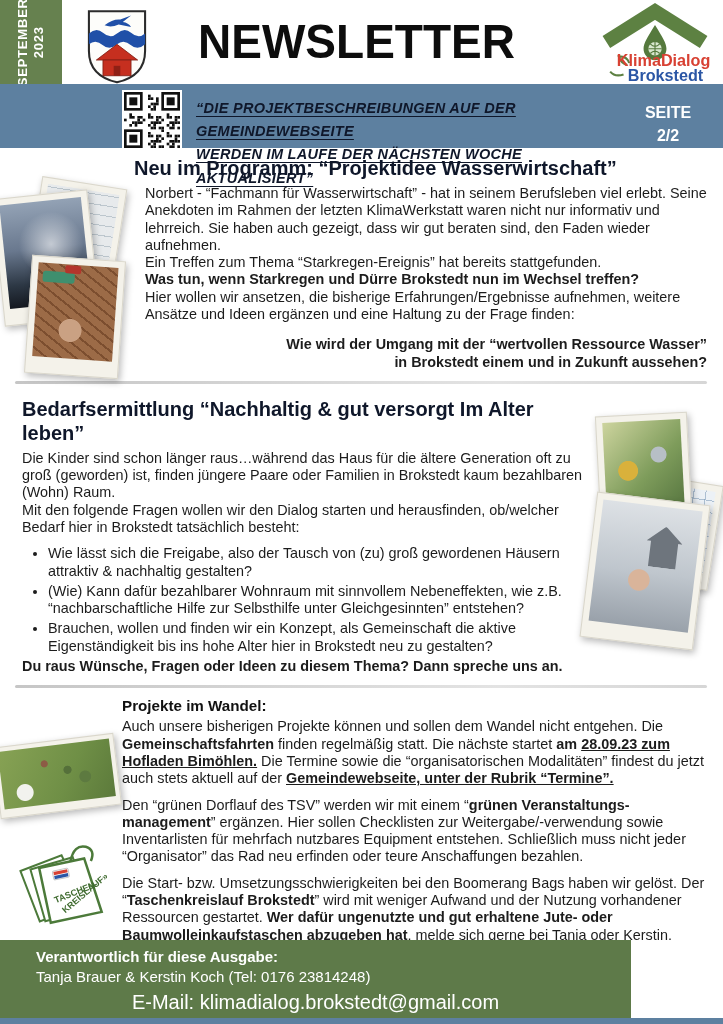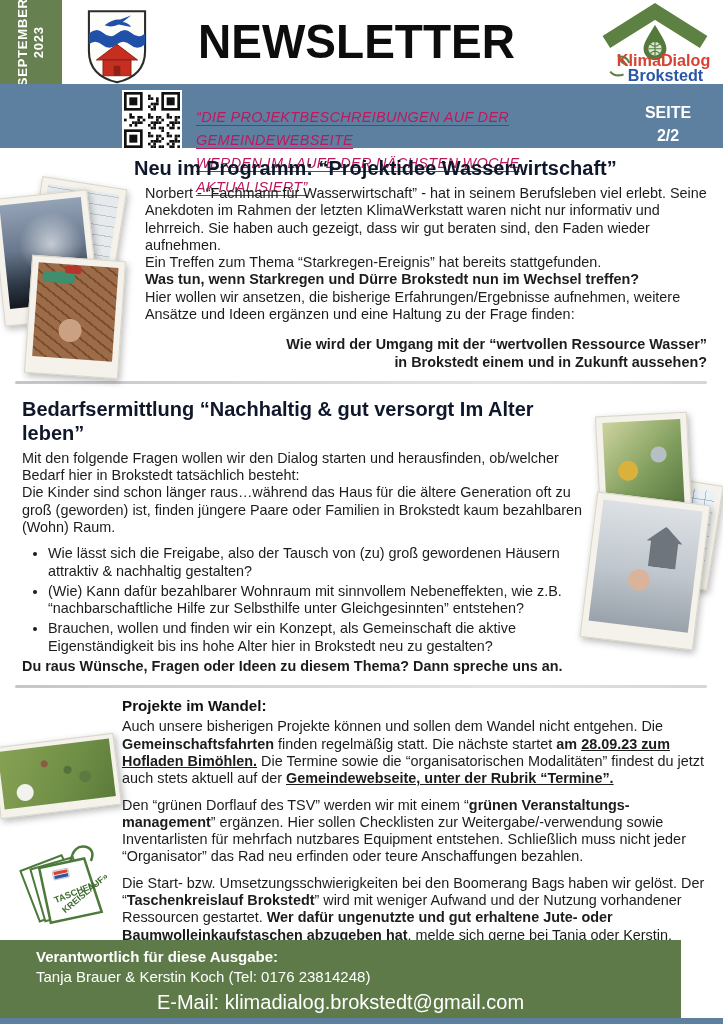--- a/index.html
+++ b/index.html
@@ -12,22 +12,22 @@
   .date-inner{transform:rotate(-90deg);color:#fff;font-weight:bold;font-size:13px;
               line-height:1.25;letter-spacing:.8px;text-align:center;white-space:nowrap;}
   .crest{position:absolute;left:82px;top:8px;width:70px;height:76px;}
   .title{position:absolute;left:160px;right:170px;top:14px;text-align:center;
          font-size:46px;font-weight:800;color:#0d0d0d;transform:scaleY(1.04);letter-spacing:0;}
   .logo{position:absolute;right:6px;top:2px;width:124px;height:82px;}
 
   
   .bluebar{position:absolute;left:0;top:84px;width:723px;height:64px;background:#5d80a0;}
   .qr{position:absolute;left:122px;top:90px;width:60px;height:60px;background:#fff;padding:2px;box-sizing:border-box;}
-  .notice{position:absolute;left:196px;top:106px;width:410px;color:#be185d;font-style:italic;
-          font-weight:400;font-size:14.5px;line-height:1.6;letter-spacing:.3px;}
+  .notice{position:absolute;left:196px;top:97px;width:410px;color:#0f172a;font-style:italic;
+          font-weight:700;font-size:14.5px;line-height:1.6;letter-spacing:.3px;}
   .notice span{display:block;text-decoration:underline;text-underline-offset:3px;}
   .seite{position:absolute;left:632px;top:101px;width:72px;text-align:center;color:#fff;
          font-weight:bold;font-size:16px;line-height:1.45;}
 
   
   .content{position:absolute;left:0;top:148px;width:723px;font-size:14.4px;line-height:1.2;}
   .content p{margin:0;}
   h2{font-size:20px;font-weight:bold;margin:0 0 5px 0;color:#0f172a;}
   h3{font-size:15.2px;font-weight:bold;margin:0 0 3px 0;color:#111;}
   .b{font-weight:bold;} .u{text-decoration:underline;}
@@ -75,21 +75,21 @@
 
   .p-aerial{left:-4px;top:592px;width:122px;height:72px;transform:rotate(-7deg);padding:4px 4px 8px 4px;z-index:1;}
   .p-aerial .ph{background:radial-gradient(circle at 20% 75%,#f2f2ee 8%,rgba(0,0,0,0) 9%),
                 radial-gradient(circle at 60% 45%,#55703a 5%,rgba(0,0,0,0) 6%),
                 radial-gradient(circle at 75% 60%,#5d7a40 6%,rgba(0,0,0,0) 7%),
                 radial-gradient(circle at 40% 30%,#8c5b45 4%,rgba(0,0,0,0) 5%),
                 linear-gradient(120deg,#87a254 0%,#6f8f46 60%,#5c7a3b 100%);}
   .bag-logo{position:absolute;left:14px;top:686px;width:112px;height:102px;}
 
   
-  .footer{position:absolute;left:0;top:940px;width:681px;height:78px;background:#5e7a49;color:#fff;z-index:5;}
+  .footer{position:absolute;left:0;top:940px;width:631px;height:78px;background:#5e7a49;color:#fff;z-index:5;}
   .resp{position:absolute;left:36px;top:7px;font-size:15px;line-height:1.3;}
   .resp .lbl{font-weight:bold;display:block;}
   .email{position:absolute;left:0;right:0;top:51px;text-align:center;font-size:20px;}
   .bottomline{position:absolute;left:0;top:1018px;width:723px;height:6px;background:#5d80a0;z-index:6;}
 </style>
 </head>
 <body>
 
 <div class="page">
 
@@ -271,22 +271,22 @@
         <div class="ph"></div>
       </div>
     <div class="polaroid p-house">
       <div class="ph">
           <div class="house-sil"></div>
         </div>
     </div>
 
     <div class="sec2">
       <h2>Bedarfsermittlung “Nachhaltig &amp; gut versorgt Im Alter leben”</h2>
+      <p>Die Kinder sind schon länger raus…während das Haus für die ältere Generation oft zu groß (geworden) ist, finden jüngere Paare oder Familien in Brokstedt kaum bezahlbaren (Wohn) Raum.</p>
       <p>Mit den folgende Fragen wollen wir den Dialog starten und herausfinden, ob/welcher Bedarf hier in Brokstedt tatsächlich besteht:</p>
-      <p>Die Kinder sind schon länger raus…während das Haus für die ältere Generation oft zu groß (geworden) ist, finden jüngere Paare oder Familien in Brokstedt kaum bezahlbaren (Wohn) Raum.</p>
       <ul>
         <li>Wie lässt sich die Freigabe, also der Tausch von (zu) groß gewordenen Häusern attraktiv &amp; nachhaltig gestalten?</li>
         <li>(Wie) Kann dafür bezahlbarer Wohnraum mit sinnvollem Nebeneffekten, wie  z.B. “nachbarschaftliche Hilfe zur Selbsthilfe unter Gleichgesinnten” entstehen?</li>
         <li>Brauchen, wollen und finden wir ein Konzept, als Gemeinschaft die aktive Eigenständigkeit bis ins hohe Alter hier in Brokstedt neu zu gestalten?</li>
       </ul>
       <p class="cta">Du raus Wünsche, Fragen oder Ideen zu diesem Thema? Dann spreche uns an.</p>
     </div>
 
     <hr class="divider">
 

